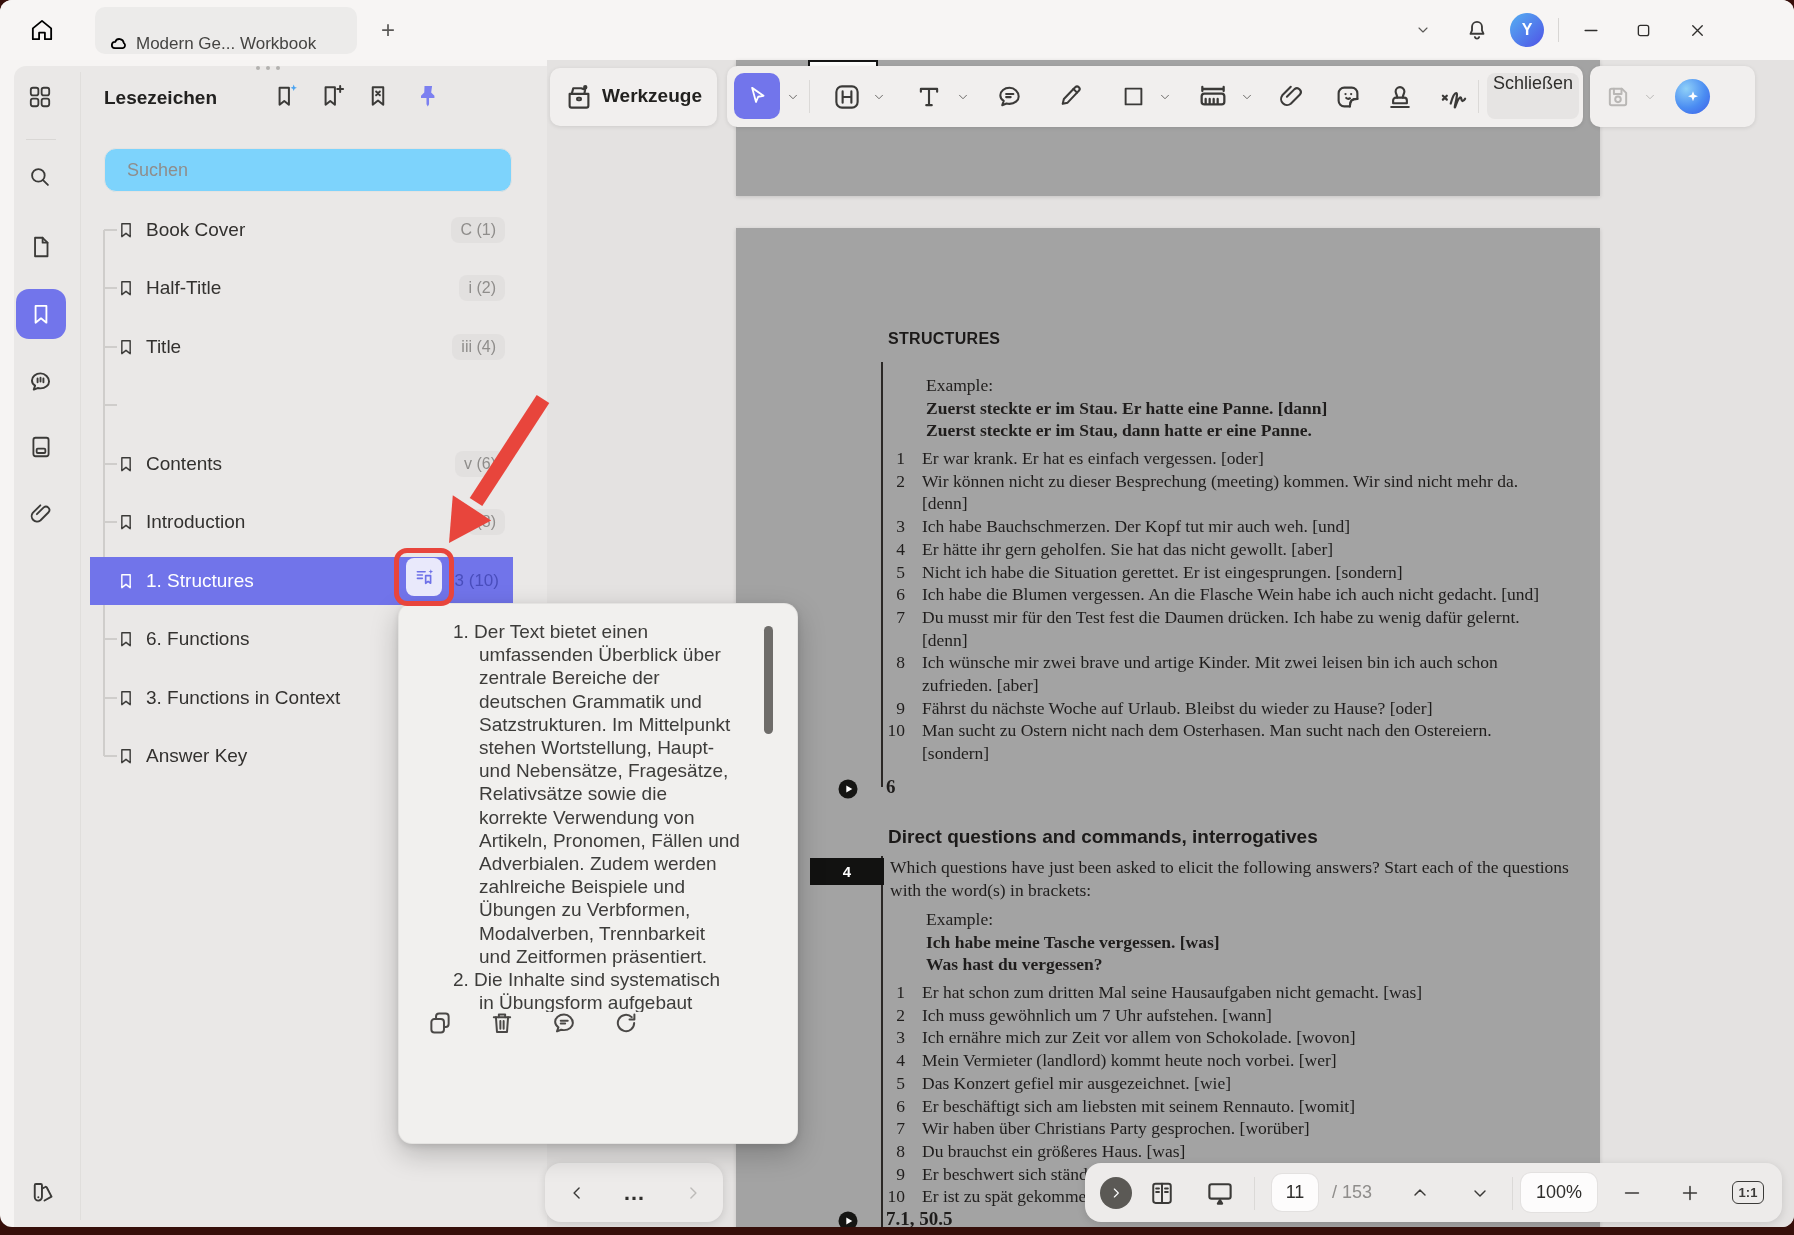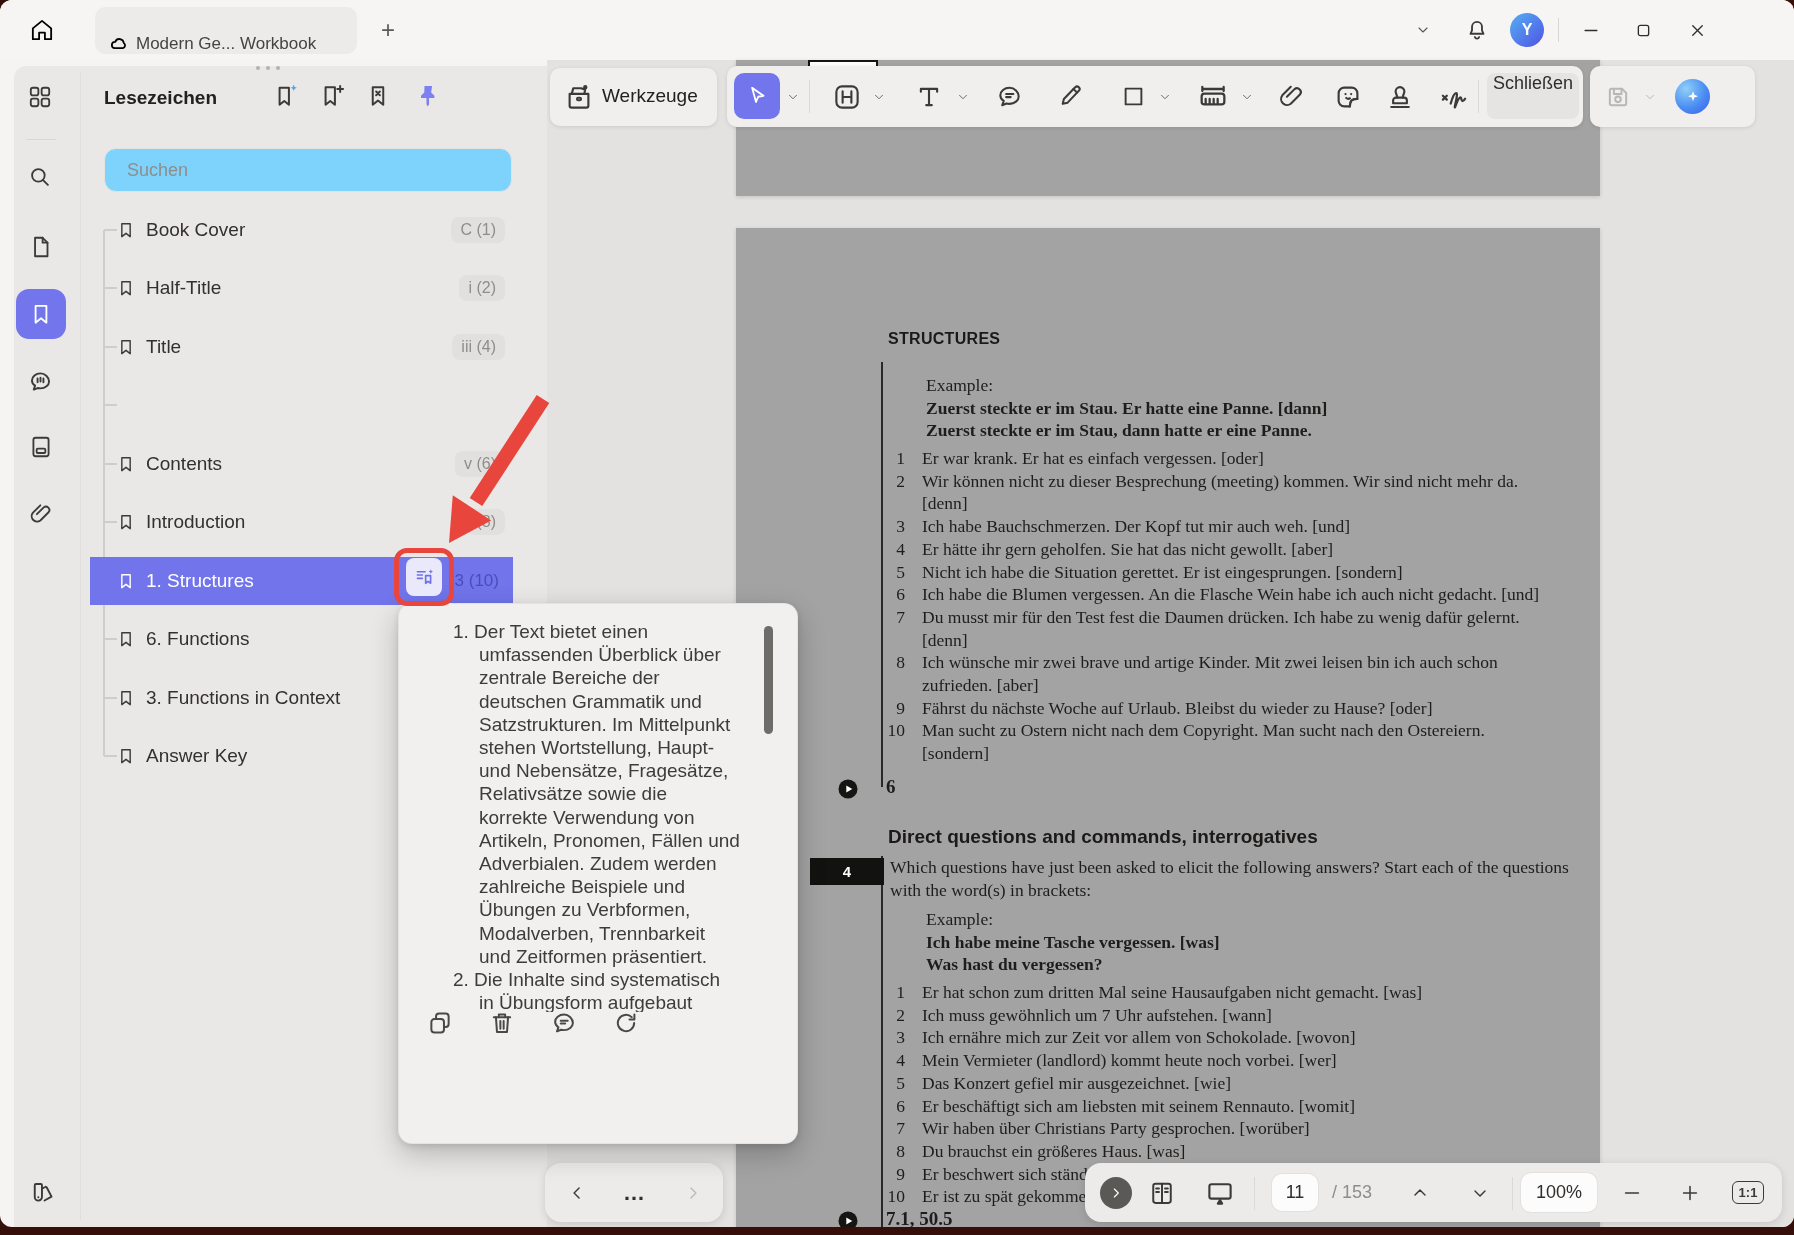--- a/index.html
+++ b/index.html
@@ -324,21 +324,21 @@
 
   <div class="abs floatbar" style="left:550px;top:68px;width:167px;height:58px">
     <div class="tool" style="left:12px;width:34px;height:58px">
       <svg class="ic" width="30" height="30" viewBox="0 0 24 24">
           <path d="M4.5 9.5h15V19a1.5 1.5 0 0 1-1.5 1.5H6A1.5 1.5 0 0 1 4.5 19Z"></path>
           <path d="M6.2 9.5 7.4 5h6.3l3.2 1.1-.6 3.2"></path>
           <circle cx="17" cy="4.2" r=".9"></circle>
           <rect x="10.4" y="12.6" width="3.2" height="2" rx="1"></rect>
         </svg>
     </div>
-    <div class="abs" style="left:52px;top:17px;font-size:19px;font-weight:400;color:#22211f">Werkzeuge</div>
+    <div class="abs" style="left:52px;top:17px;font-size:19px;font-weight:700;color:#22211f">Werkzeuge</div>
   </div>
 
   <div class="abs floatbar" style="left:727px;top:66px;width:856px;height:61px">
     <div class="tool tool-chip" style="left:7px;top:7px;width:46px;height:46px;color:#fff">
       <svg class="ic" width="26" height="26" viewBox="0 0 24 24">
           <path d="M7.5 4.5 18 11.8l-4.9.9-2 4.8Z"></path>
         </svg>
     </div>
     <div class="tool chev-s" style="left:56px;width:20px">
         <svg class="ic" width="14" height="14" viewBox="0 0 24 24">
@@ -467,21 +467,21 @@
     <ol class="doc-list doc-body abs" style="left:147px;top:219px;width:659px">
       <li>Er war krank. Er hat es einfach vergessen. [oder]</li>
       <li>Wir können nicht zu dieser Besprechung (meeting) kommen. Wir sind nicht mehr da. [denn]</li>
       <li>Ich habe Bauchschmerzen. Der Kopf tut mir auch weh. [und]</li>
       <li>Er hätte ihr gern geholfen. Sie hat das nicht gewollt. [aber]</li>
       <li>Nicht ich habe die Situation gerettet. Er ist eingesprungen. [sondern]</li>
       <li>Ich habe die Blumen vergessen. An die Flasche Wein habe ich auch nicht gedacht. [und]</li>
       <li>Du musst mir für den Test fest die Daumen drücken. Ich habe zu wenig dafür gelernt. [denn]</li>
       <li>Ich wünsche mir zwei brave und artige Kinder. Mit zwei leisen bin ich auch schon zufrieden. [aber]</li>
       <li>Fährst du nächste Woche auf Urlaub. Bleibst du wieder zu Hause? [oder]</li>
-      <li>Man sucht zu Ostern nicht nach dem Copyright. Man sucht nach den Ostereiern. [sondern]</li>
+      <li>Man sucht zu Ostern nicht nach dem Osterhasen. Man sucht nach den Ostereiern. [sondern]</li>
     </ol>
 
     <div class="playwrap" style="left:100px;top:549px">
       <svg width="24" height="24" viewBox="0 0 24 24">
           <circle cx="12" cy="12" r="9.5" fill="#151513"></circle>
           <path d="M10.3 8.5v7l6-3.5Z" fill="#fff"></path>
         </svg>
     </div>
     <div class="abs doc-b" style="left:150px;top:548px;font-size:19px">6</div>
 

